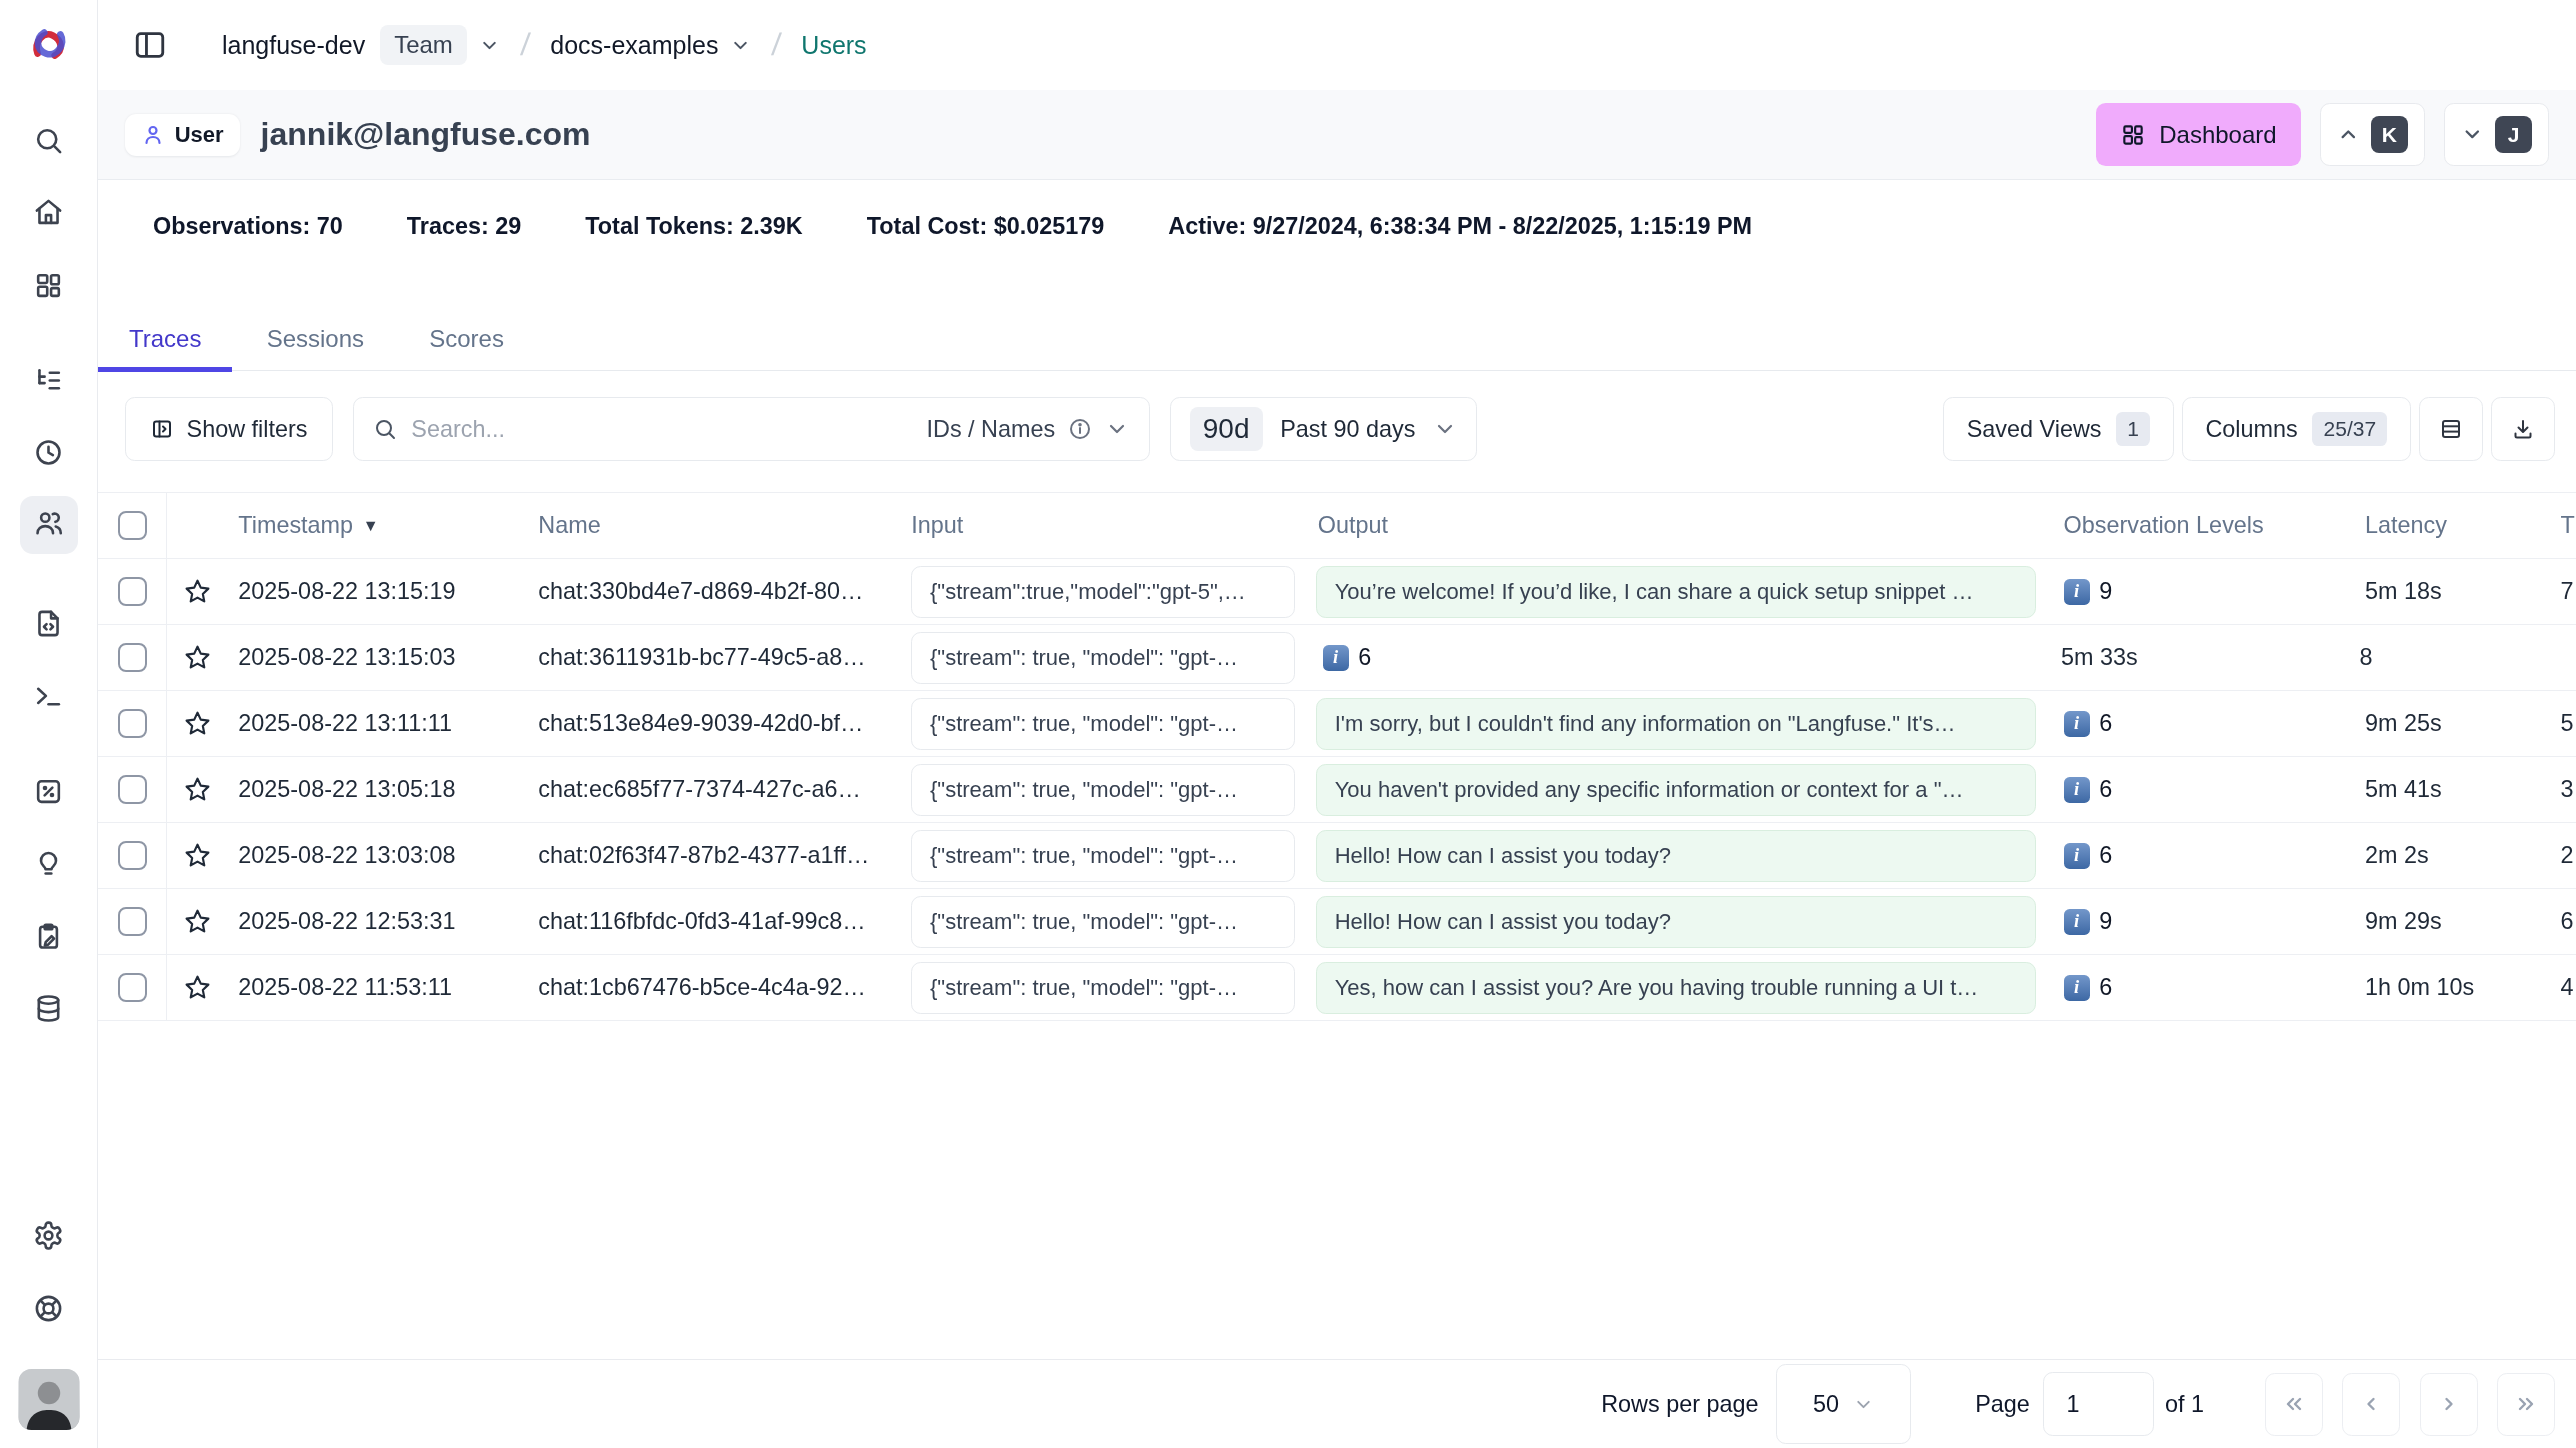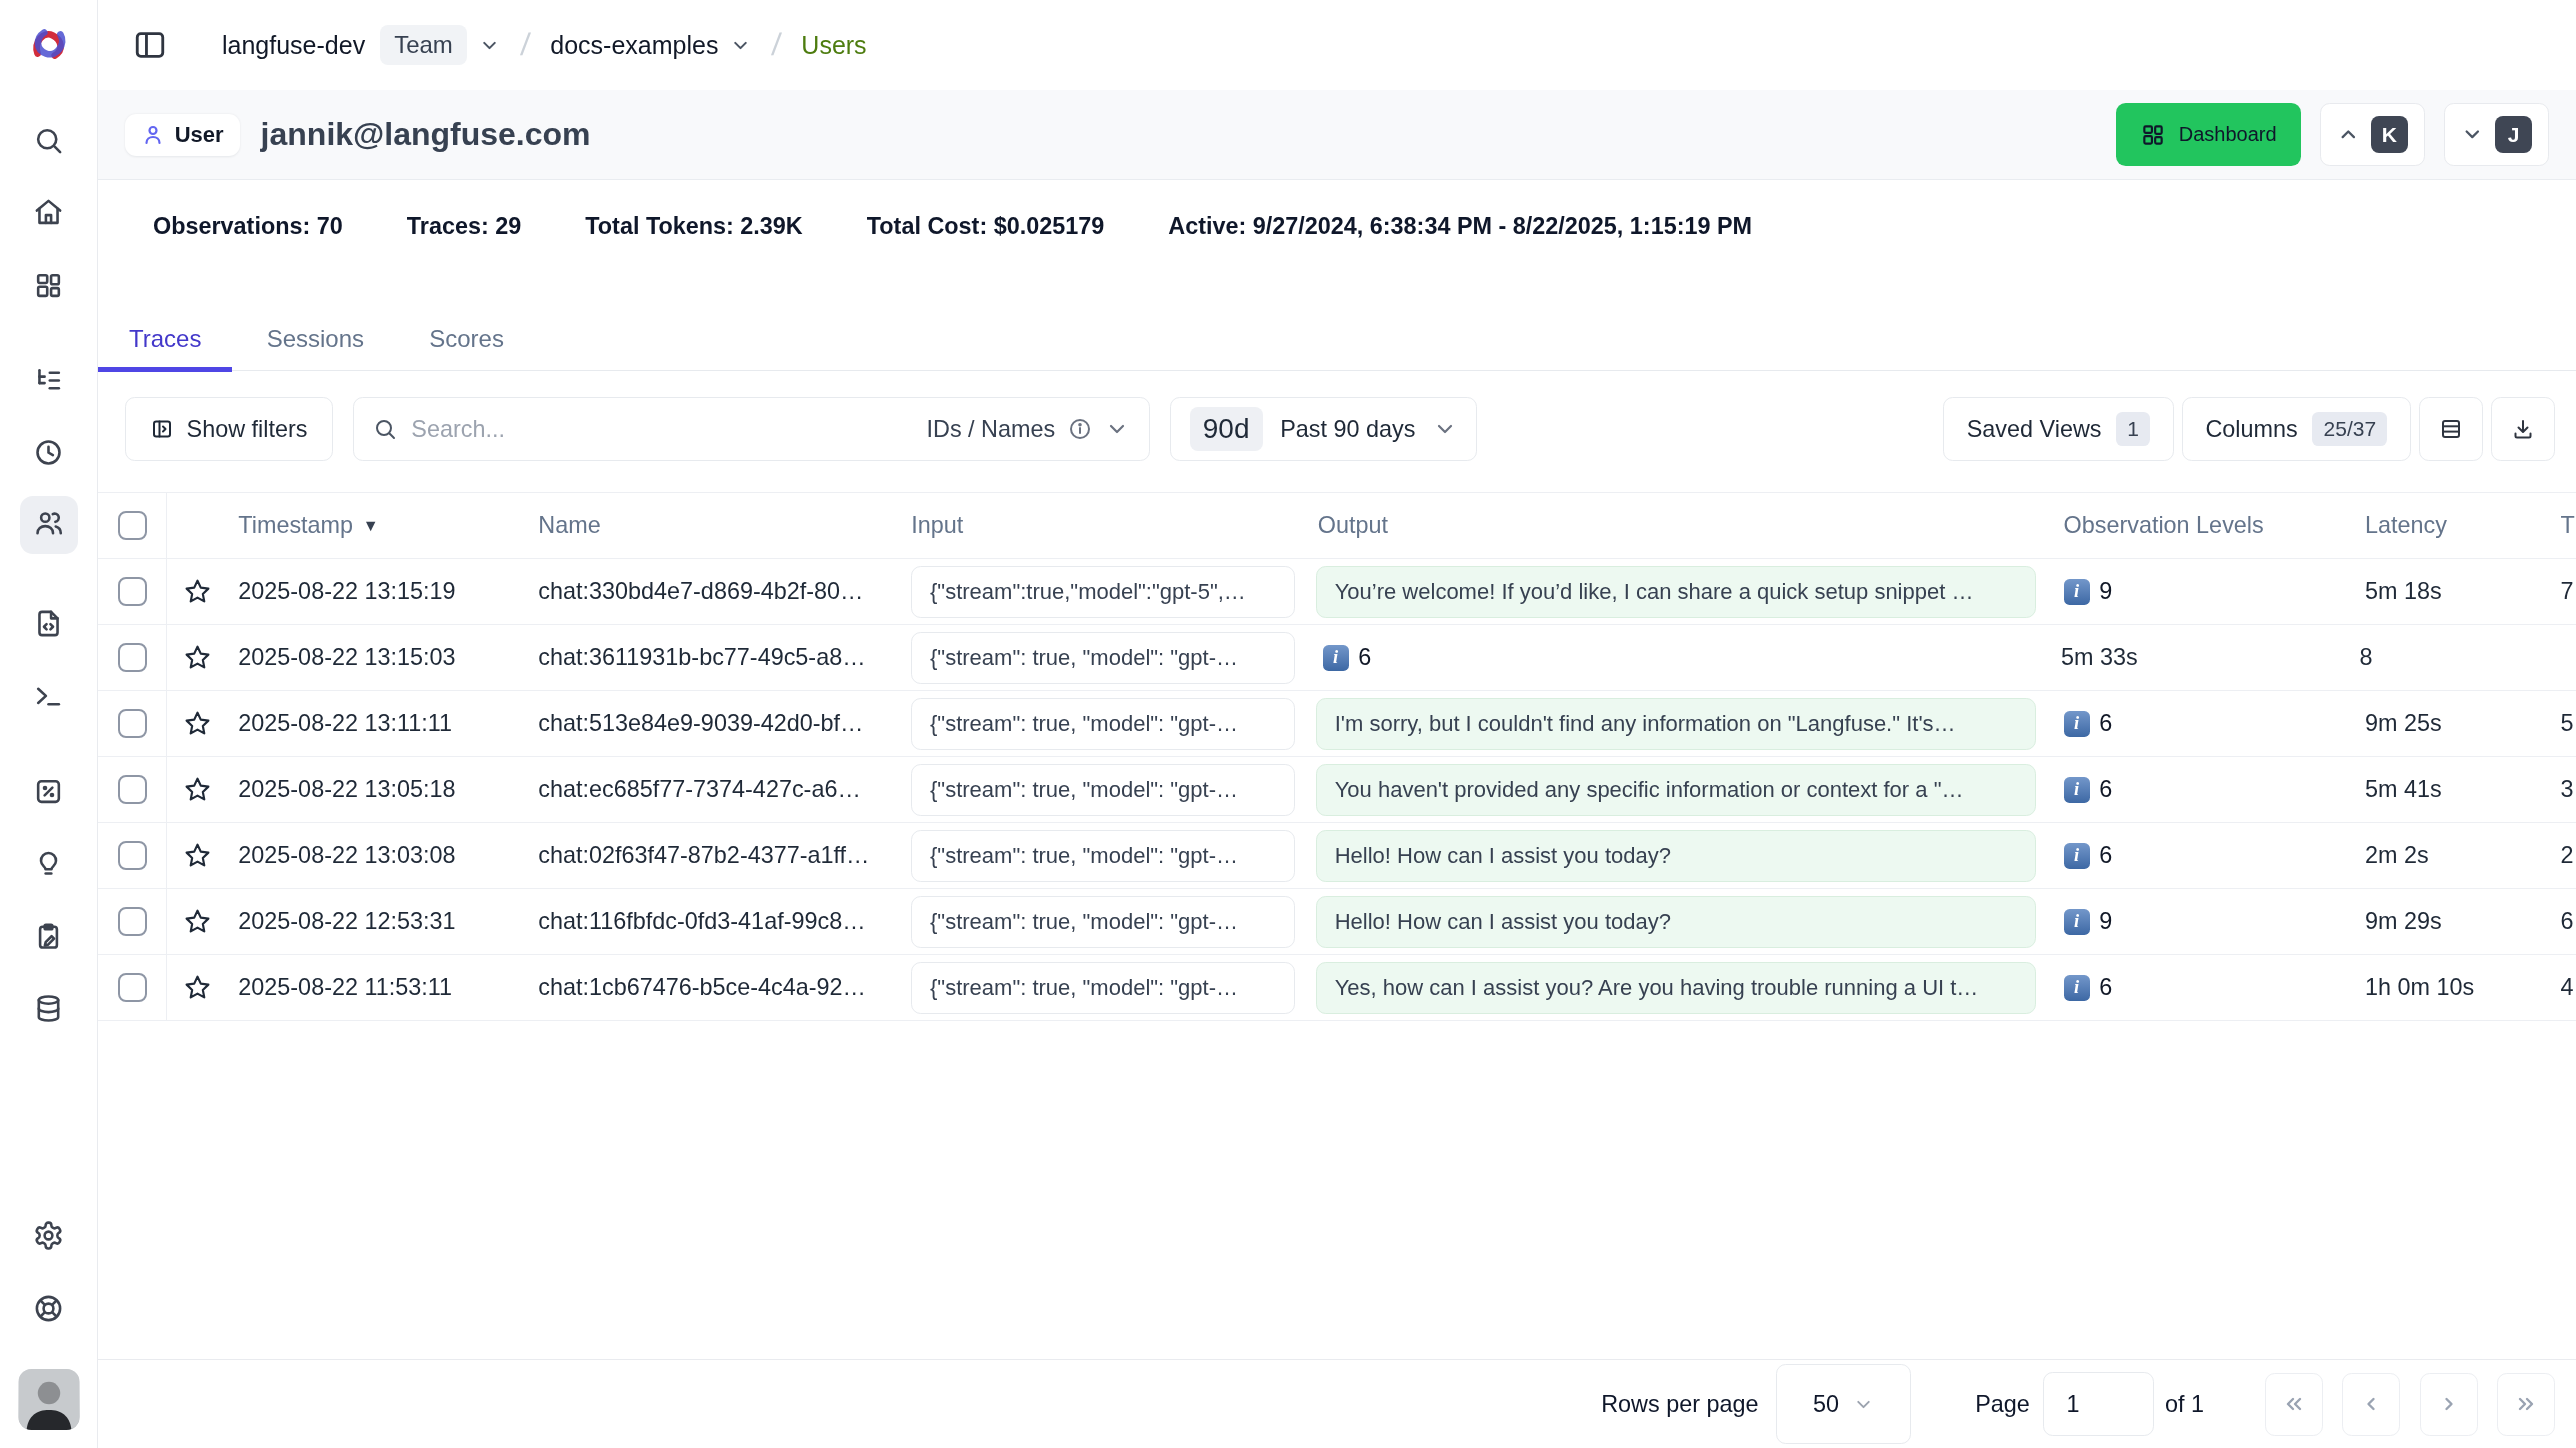--- a/index.html
+++ b/index.html
@@ -29,33 +29,33 @@
     justify-content:center; color:#2f3540; cursor:pointer; }
   .toggle-btn svg { width:34px; height:34px; }
   .breadcrumb { display:flex; align-items:center; margin-left:50px; font-size:25px; }
   .crumb-strong { font-weight:500; color:#111827; }
   .badge-team { margin-left:14.5px; background:#f1f3f6; border-radius:8px;
     padding:6.4px 14.5px; font-size:24px; color:#374151; }
   .crumb-chev { margin-left:11.3px; color:#4b5563; display:flex; }
   .crumb-chev svg { width:21px; height:21px; }
   .slash { margin:0 21px; color:#ccd2d9; font-size:31px; font-weight:300;
     transform:skewX(-6deg); }
-  .crumb-current { color:#4d7c0f; }
+  .crumb-current { color:#0f766e; }
 
   
   .header-band { height:90px; background:#f8f9fb; border-bottom:1.6px solid #e9ecf0;
     display:flex; align-items:center; padding:0 27px; }
   .user-badge { background:#fff; border-radius:11.3px; padding:8px 16px;
     display:flex; align-items:center; gap:9.7px; font-size:22px; font-weight:700;
     color:#111827; box-shadow:0 0.8px 2.4px rgba(15,23,42,.08); }
   .user-badge svg { width:24px; height:24px; color:#6366f1; }
   .page-title { margin-left:21px; font-size:32px; font-weight:700; color:#374151; }
   .header-actions { margin-left:auto; display:flex; align-items:center; gap:19.3px; }
-  .dash-btn { background:#22c55e; border-radius:9.7px; height:63px; padding:0 24px;
-    display:flex; align-items:center; gap:13px; font-size:20px; font-weight:500;
+  .dash-btn { background:#f0abfc; border-radius:9.7px; height:63px; padding:0 24px;
+    display:flex; align-items:center; gap:13px; font-size:24px; font-weight:500;
     color:#0f172a; cursor:pointer; }
   .dash-btn svg { width:26px; height:26px; }
   .key-btn { background:#fff; border:1.6px solid #e8eaee; border-radius:9.7px;
     height:63px; padding:0 16px; display:flex; align-items:center; gap:11.3px;
     color:#4b5563; cursor:pointer; }
   .key-btn svg { width:22.6px; height:22.6px; }
   .key-badge { width:37px; height:37px; border-radius:8px; background:#3f4654;
     color:#fff; font-size:21px; font-weight:700; display:flex; align-items:center;
     justify-content:center; }
 

